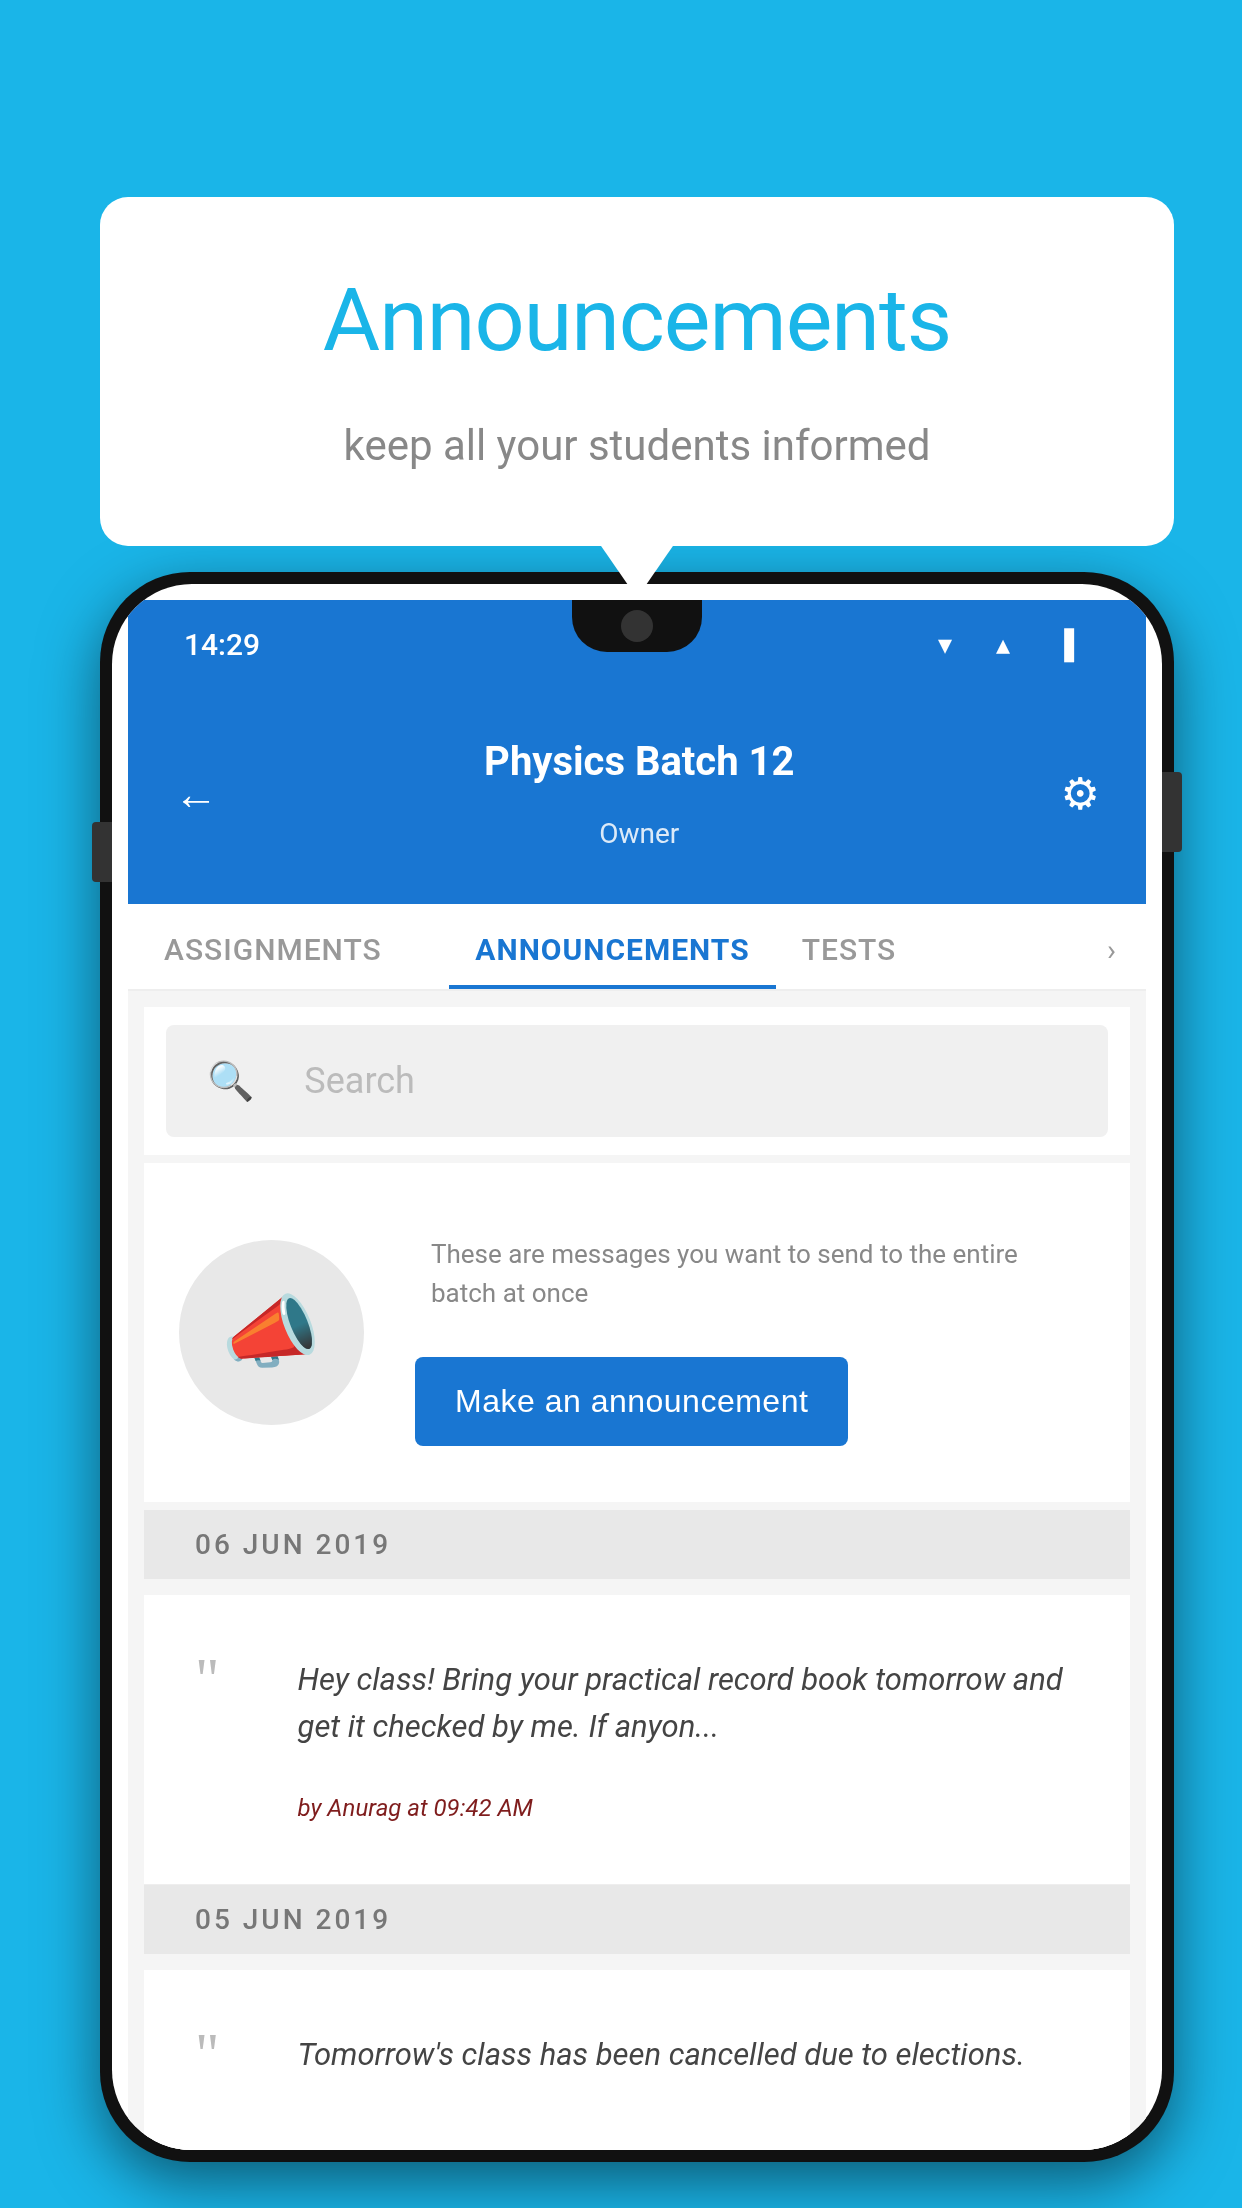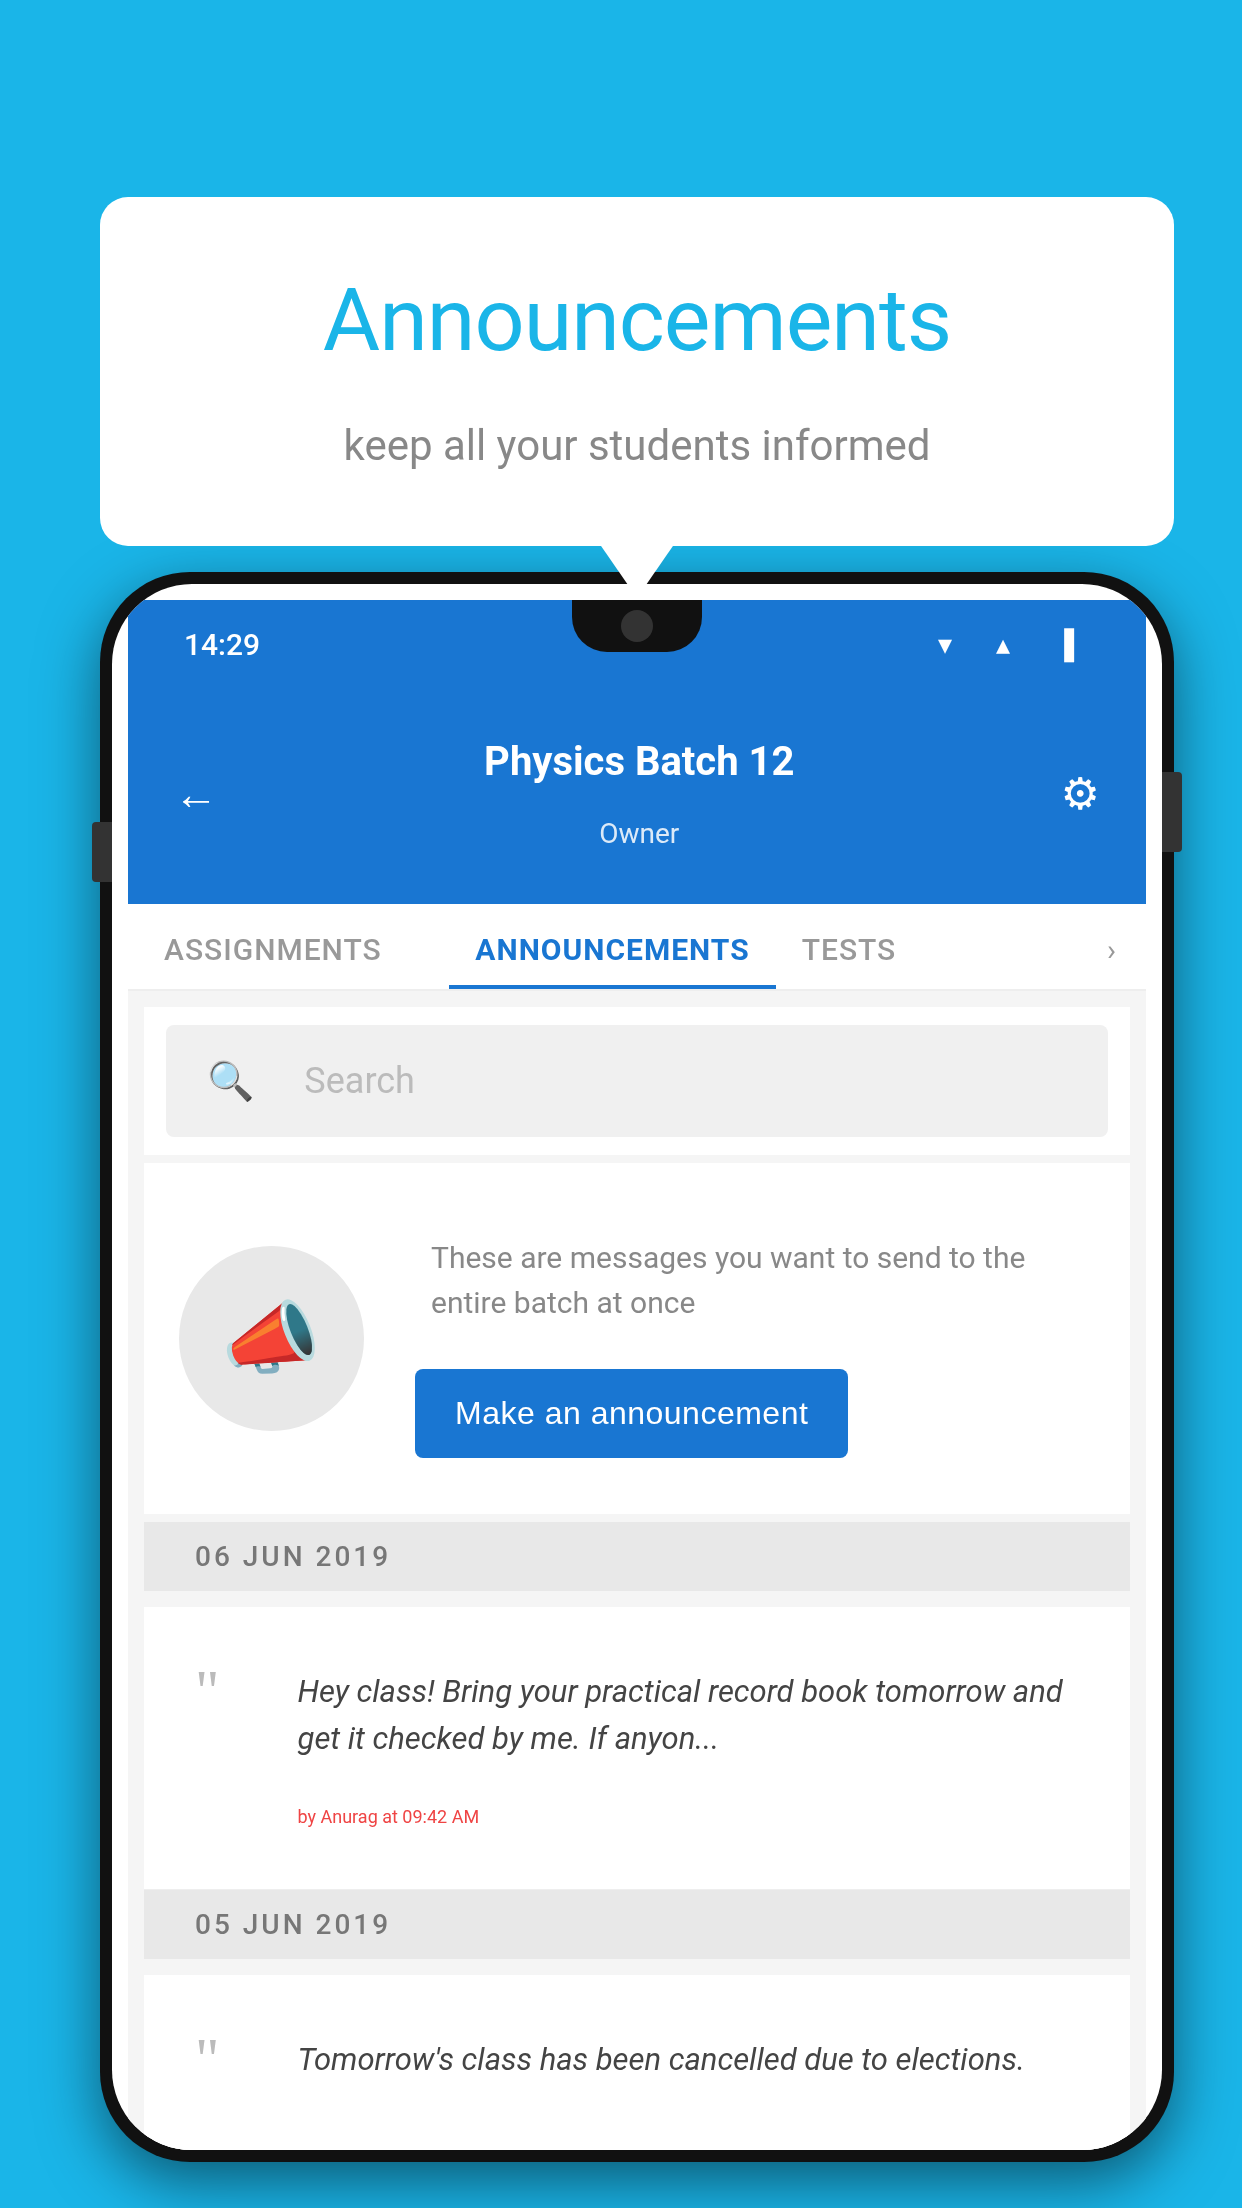--- a/index.html
+++ b/index.html
@@ -261,21 +261,21 @@
 
     .megaphone-icon {
       font-size: 80px;
     }
 
     .prompt-right {
       flex: 1;
     }
 
     .prompt-text {
-      font-size: 30px;
+      font-size: 26px;
       color: #888;
       line-height: 1.5;
       margin-bottom: 28px;
     }
 
     .make-announcement-btn {
       background: #1976d2;
       color: white;
       border: none;
       border-radius: 8px;
@@ -321,22 +321,23 @@
 
     .announcement-text {
       font-size: 31px;
       color: #444;
       font-style: italic;
       line-height: 1.5;
       margin-bottom: 12px;
     }
 
     .announcement-author {
-      font-size: 18px;
-      color: #ef4444;
+      font-size: 24px;
+      color: #7f1d1d;
+      font-style: italic;
     }
 
     
     .phone-side-btn-left {
       position: absolute;
       left: -8px;
       top: 250px;
       width: 8px;
       height: 60px;
       background: #333;

